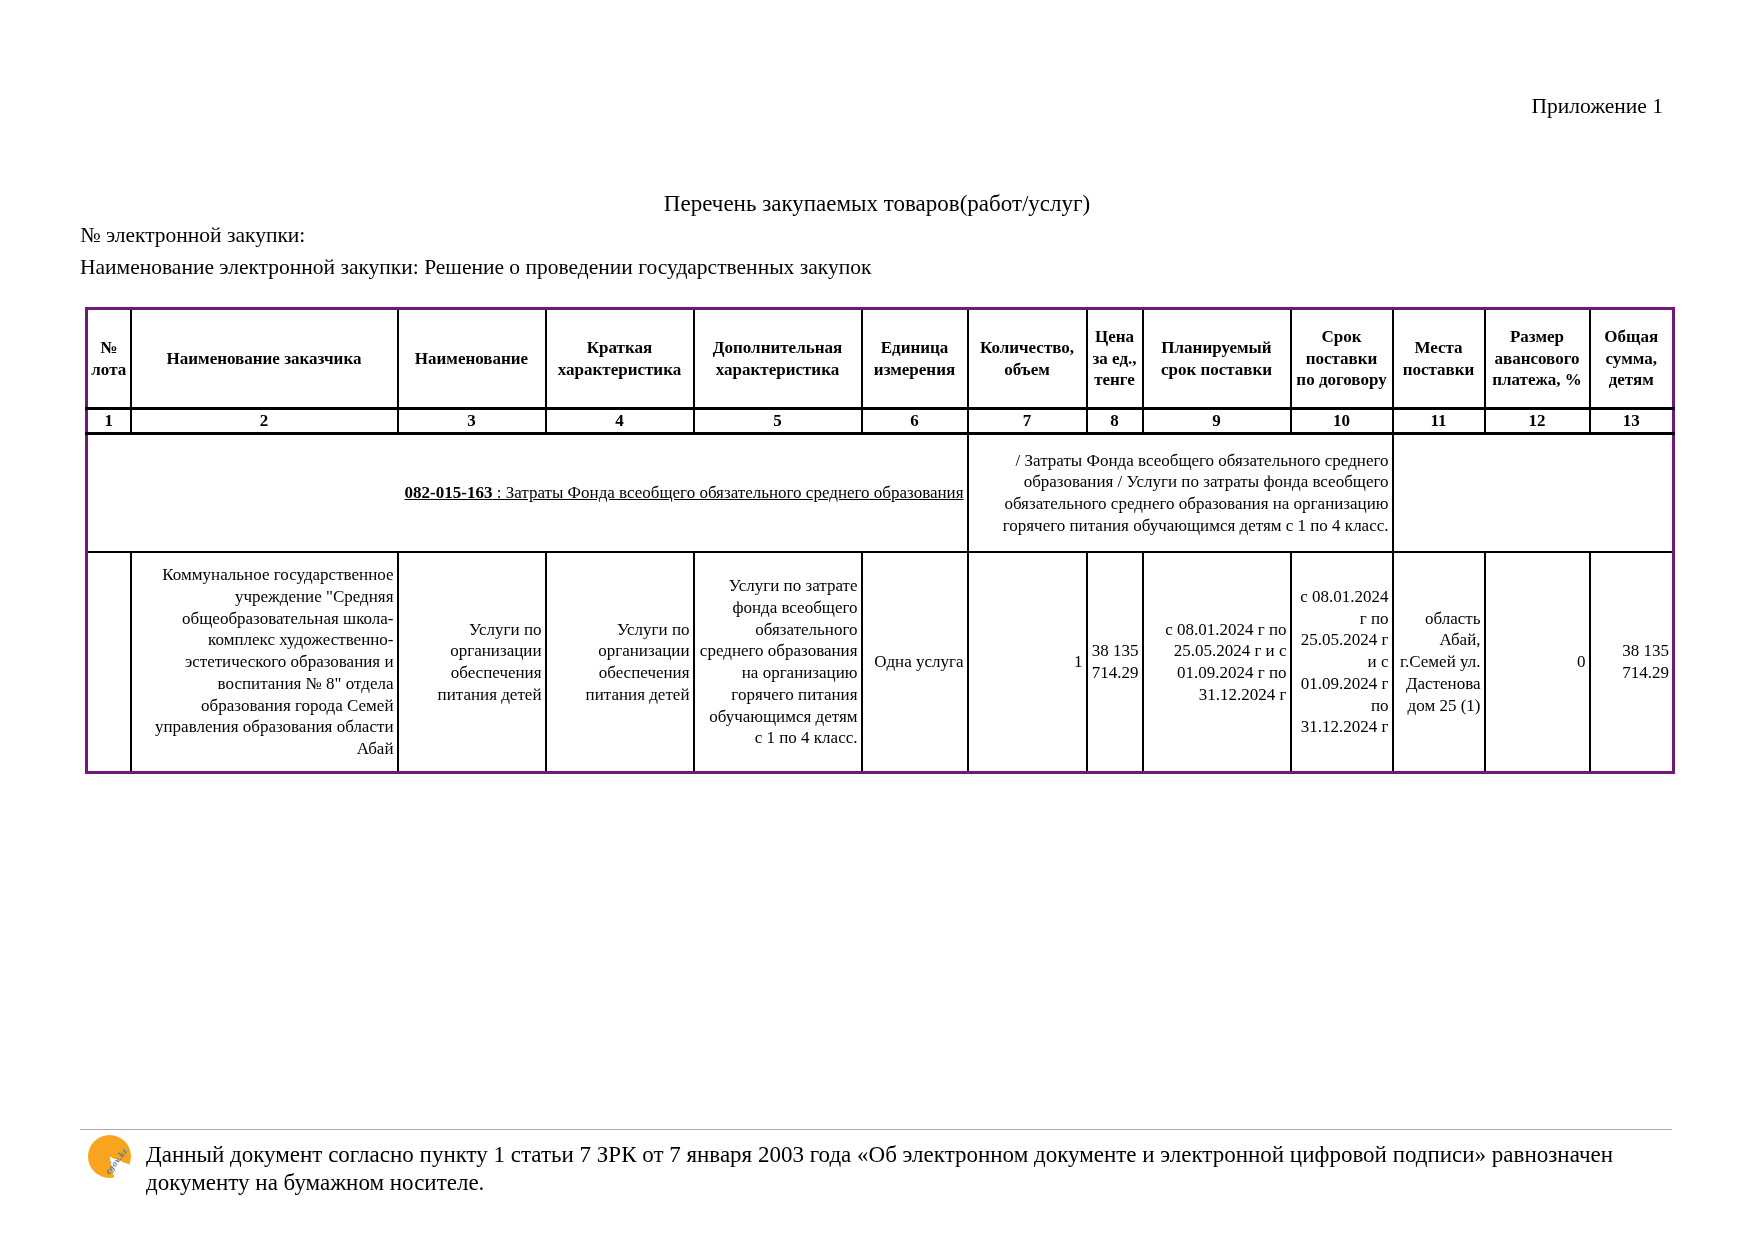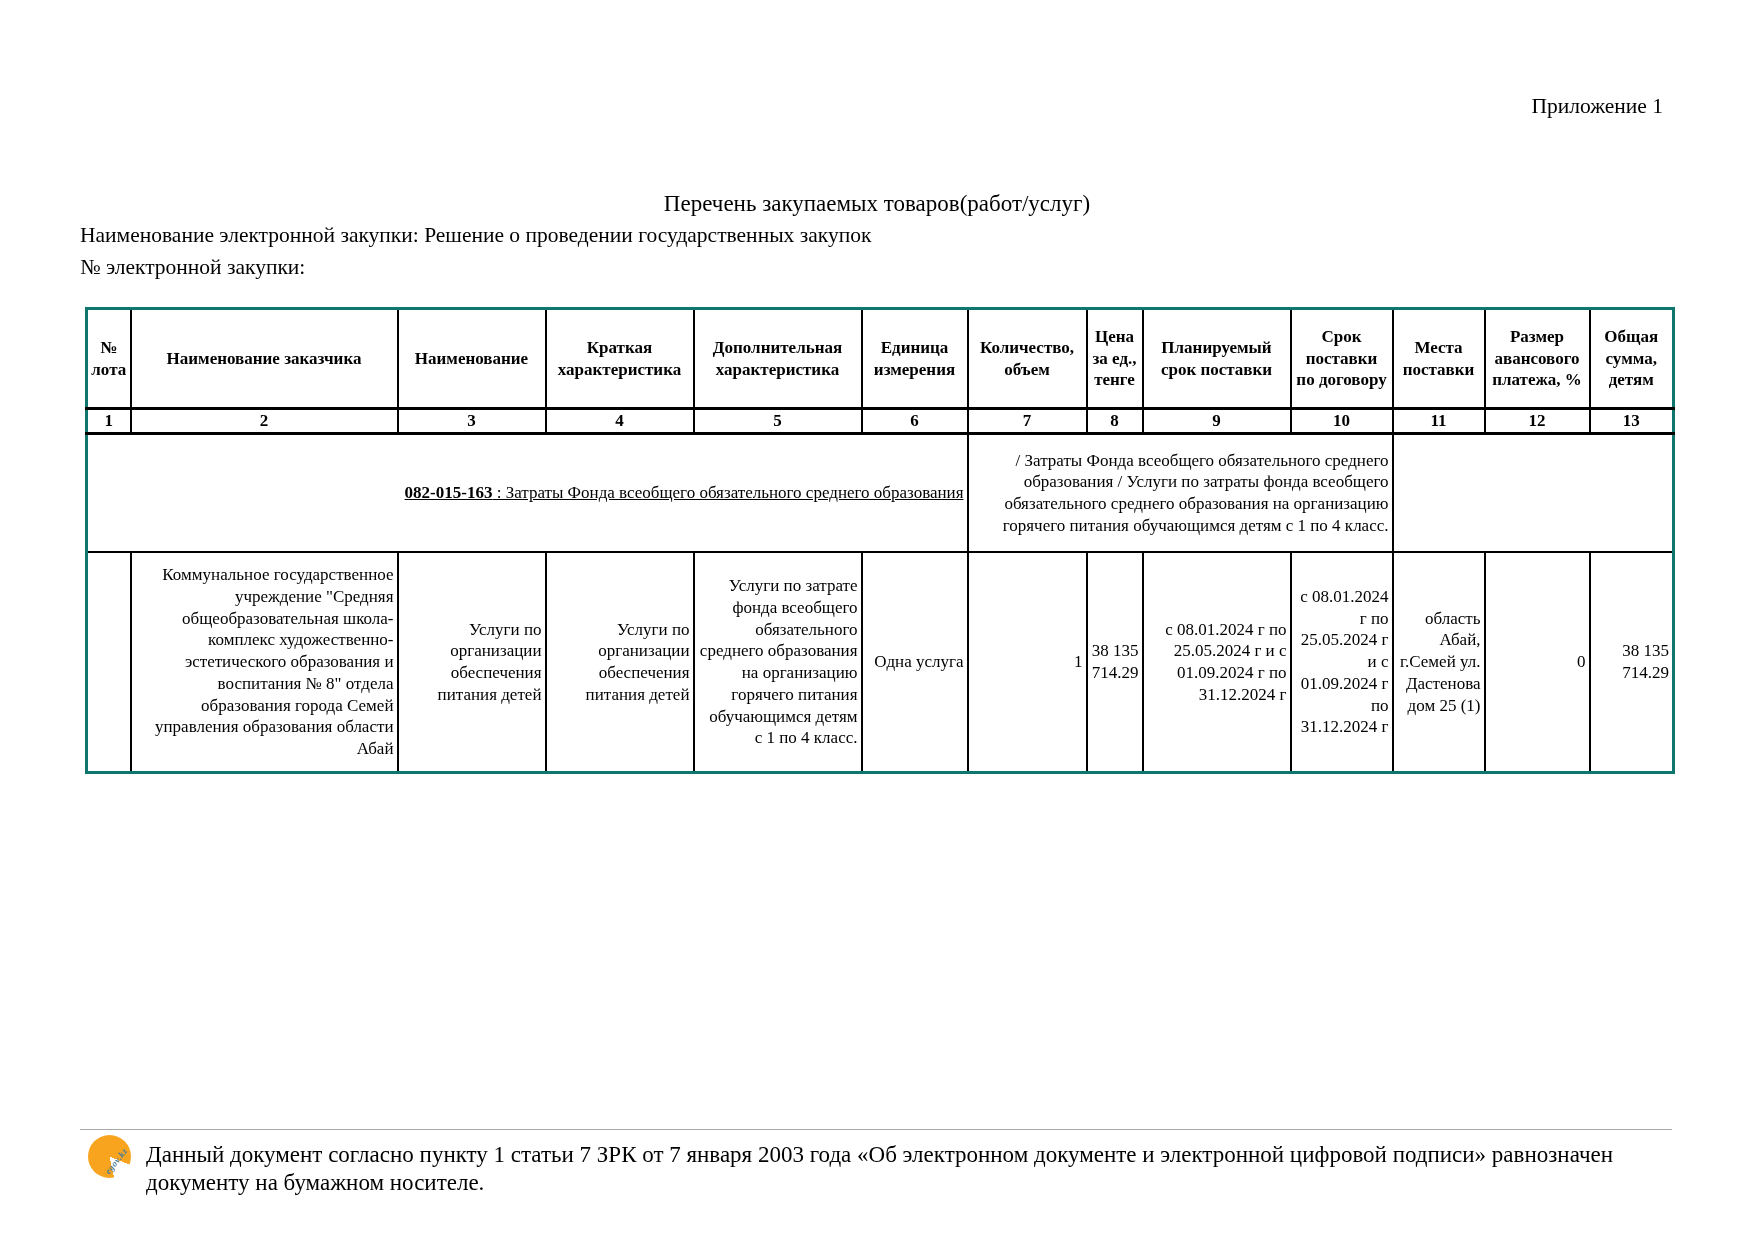--- a/index.html
+++ b/index.html
@@ -43,21 +43,21 @@
     line-height: 32px;
   }
 
   table.main {
     position: absolute;
     left: 85px;
     top: 307px;
     width: 1587px;
     border-collapse: collapse;
     table-layout: fixed;
-    border: 3px solid #0f766e;
+    border: 3px solid #701a75;
   }
   table.main th, table.main td {
     border: 2px solid #000;
     font-size: 17px;
     line-height: 1.28;
     padding: 2px 3px;
     vertical-align: middle;
     text-align: right;
     overflow: hidden;
     word-wrap: break-word;
@@ -132,22 +132,22 @@
   }
 </style>
 </head>
 <body>
 
 <div class="appendix">Приложение 1</div>
 
 <div class="doc-title">Перечень закупаемых товаров(работ/услуг)</div>
 
 <div class="meta">
+  <div>№ электронной закупки:</div>
   <div>Наименование электронной закупки: Решение о проведении государственных закупок</div>
-  <div>№ электронной закупки:</div>
 </div>
 
 <table class="main">
   <colgroup>
     <col style="width:44px">
       <col style="width:267px">
       <col style="width:148px">
     <col style="width:148px">
       <col style="width:168px">
       <col style="width:106px">

